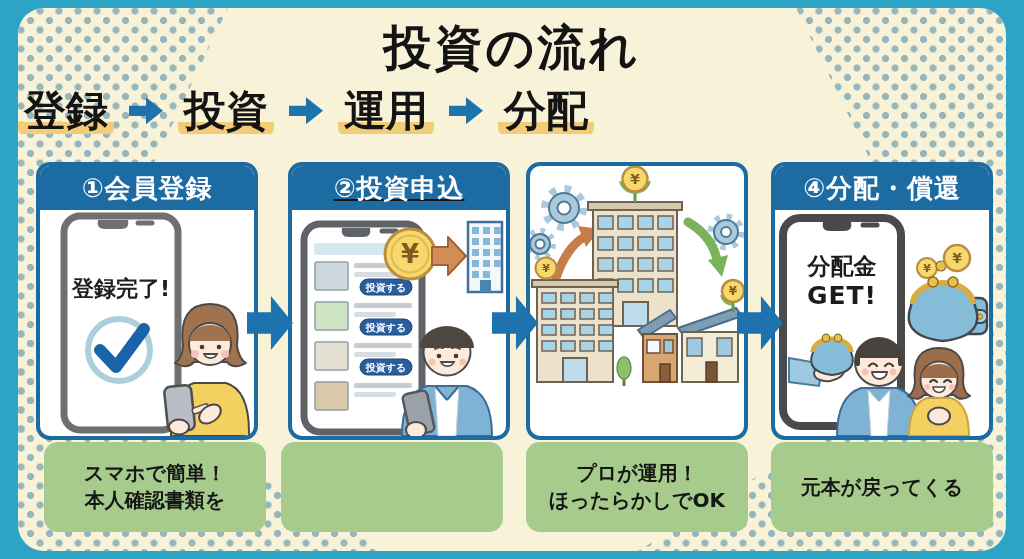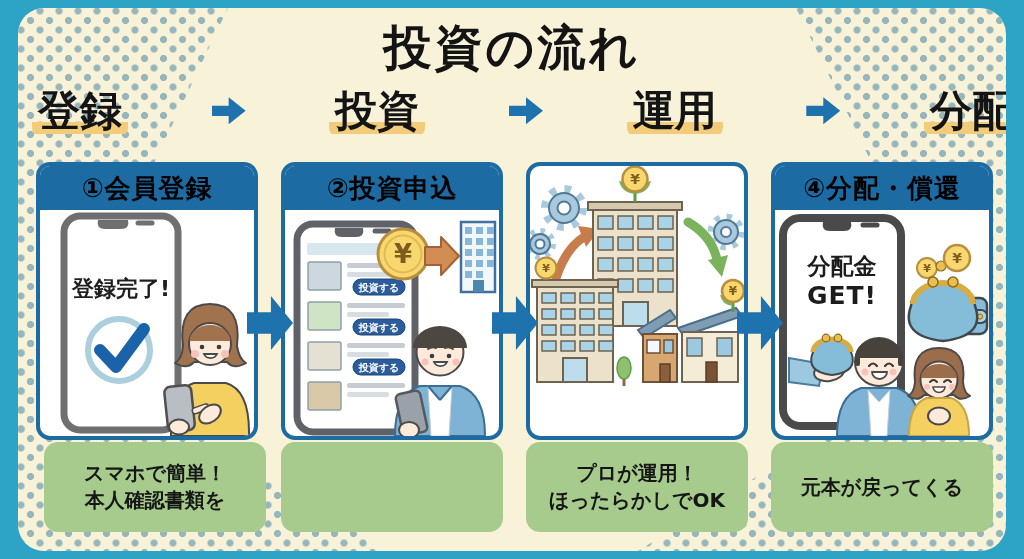--- a/index.html
+++ b/index.html
@@ -25,45 +25,45 @@
   .dots.tl { clip-path:polygon(0 0, 210px 0, 0 440px); }
   .dots.tr { clip-path:polygon(100% 0, calc(100% - 210px) 0, 100% 430px); }
   .dots.bl { clip-path:polygon(0 100%, 0 calc(100% - 230px), 368px 100%); }
   .dots.br { clip-path:polygon(100% 100%, 100% calc(100% - 230px), calc(100% - 368px) 100%); }
 
   .main-title {
     position:absolute; top:8px; left:0; width:100%;
     text-align:center; font-size:48px; font-weight:800; letter-spacing:3px;
   }
   .flow {
-    position:absolute; top:78px; left:14px; width:100%;
-    display:flex; justify-content:space-between; align-items:center; gap:15px;
+    position:absolute; top:78px; left:0; width:100%;
+    display:flex; justify-content:flex-start; align-items:center; gap:15px;
   }
   .flow-word {
     font-size:42px; font-weight:800; line-height:1.18; padding:0 6px;
     background:linear-gradient(to bottom,
       rgba(0,0,0,0) calc(100% - 14px),
       #f2cc79 calc(100% - 14px),
       #f2cc79 calc(100% - 2px),
       rgba(0,0,0,0) calc(100% - 2px));
     border-radius:8px;
   }
   .flow-arrow {
     width:34px; height:27px; background:#1e72ae;
     clip-path:polygon(0 31%, 50% 31%, 50% 0, 100% 50%, 50% 100%, 50% 69%, 0 69%);
   }
 
   .card {
     position:absolute; top:154px; width:222px; height:278px;
     background:#fff; border:4px solid #1d6ba3; border-radius:14px; overflow:hidden;
   }
-  .card.c1 { left:18px; } .card.c2 { left:263px; }
+  .card.c1 { left:18px; } .card.c2 { left:270px;text-decoration:underline; }
   .card.c3 { left:508px; } .card.c4 { left:753px; }
   .card-header {
-    height:44px; background:#1d6ba3; color:#000000;
+    height:44px; background:#1d6ba3; color:#ffffff;
     font-size:26px; font-weight:800; letter-spacing:1px;
     display:flex; align-items:center; justify-content:center;
   }
   .card-body { position:relative; height:226px; }
   .illus { position:absolute; inset:0; width:100%; height:100%; font-family:inherit; }
   .illus text { font-weight:700; }
 
   .step-arrow {
     position:absolute; top:288px; width:46px; height:54px; background:#1e72ae;
     clip-path:polygon(0 30%, 52% 30%, 52% 0, 100% 50%, 52% 100%, 52% 70%, 0 70%);

